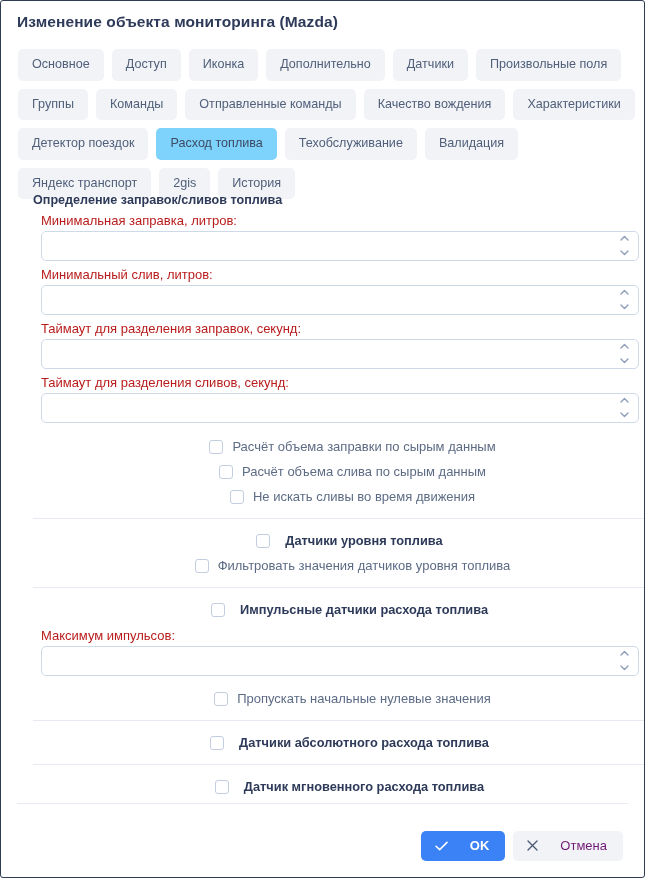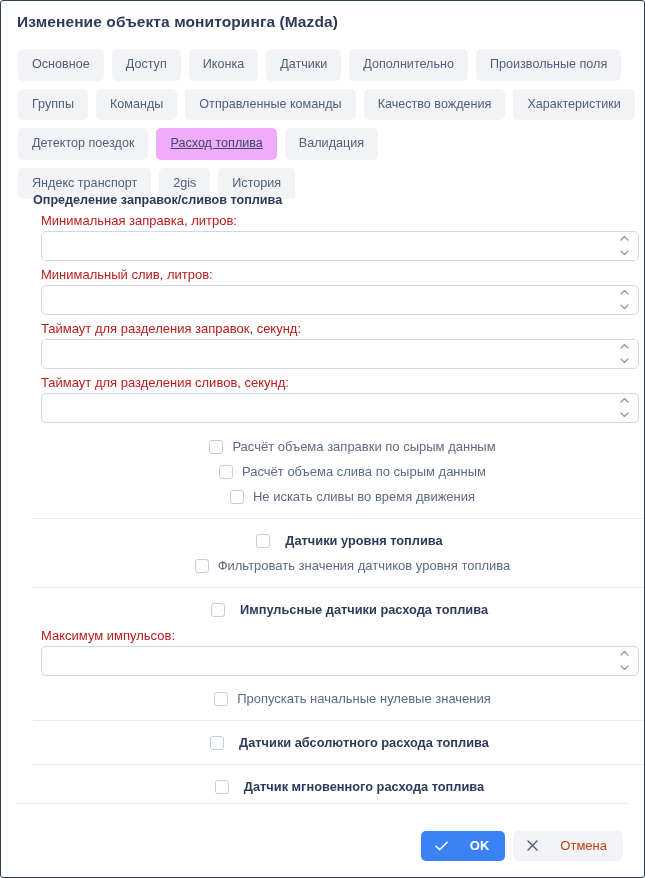--- a/index.html
+++ b/index.html
@@ -54,23 +54,22 @@
     border: none;
     border-radius: 5px;
     font-family: "Liberation Sans", sans-serif;
     font-size: 12.6px;
     line-height: 1;
     padding: 9px 14px 10px 14px;
     white-space: nowrap;
     cursor: pointer;
   }
   .tab.active {
-    background: #f0abfc;
+    background: #7dd3fc;
     color: #3d4a63;
-    text-decoration: underline;
   }
 
   
   .body {
     position: absolute;
     left: 16px;
     top: 192px;
     width: 645px;
   }
 
@@ -207,50 +206,51 @@
     cursor: pointer;
     line-height: 1;
   }
   .btn svg { display:block; }
   .btn-ok {
     background: #3b82f6;
     color: #ffffff;
   }
   .btn-cancel {
     background: #f1f3f7;
-    color: #c2410c;
+    color: #701a75;
     font-weight: normal;
   }
 </style>
 </head>
 <body>
 
 <div class="dialog">
 
   <div class="title">Изменение объекта мониторинга (Mazda)</div>
 
   <div class="tabs">
     <div class="tab-row">
       <button class="tab">Основное</button>
       <button class="tab">Доступ</button>
       <button class="tab">Иконка</button>
+      <button class="tab">Дополнительно</button>
       <button class="tab">Датчики</button>
-      <button class="tab">Дополнительно</button>
       <button class="tab">Произвольные поля</button>
     </div>
     <div class="tab-row">
       <button class="tab">Группы</button>
       <button class="tab">Команды</button>
       <button class="tab">Отправленные команды</button>
       <button class="tab">Качество вождения</button>
       <button class="tab">Характеристики</button>
     </div>
     <div class="tab-row">
       <button class="tab">Детектор поездок</button>
       <button class="tab active">Расход топлива</button>
+      <button class="tab">Техобслуживание</button>
       <button class="tab">Валидация</button>
     </div>
     <div class="tab-row">
       <button class="tab">Яндекс транспорт</button>
       <button class="tab">2gis</button>
       <button class="tab">История</button>
     </div>
   </div>
 
   <div class="body">

